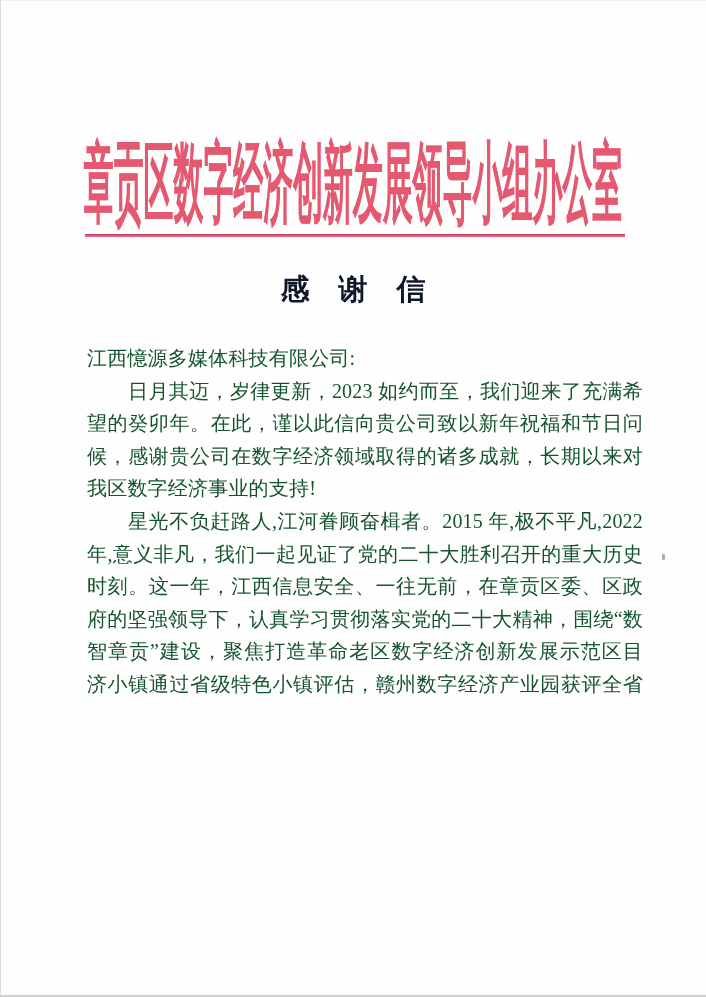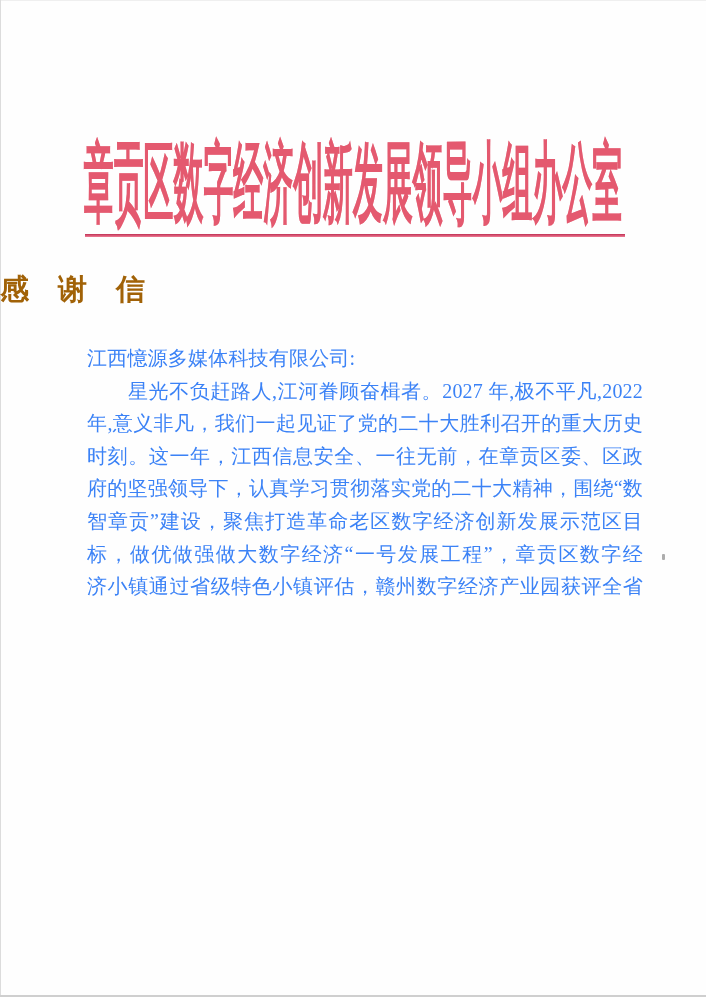--- a/index.html
+++ b/index.html
@@ -39,33 +39,33 @@
   .divider {
     position: absolute;
     top: 234px; left: 85px; width: 540px; height: 3px;
     background: linear-gradient(#bf3054, #ef7d95);
   }
 
   
   .doc-title {
     position: absolute;
     top: 272px; left: 0; right: 0;
-    text-align: left;
+    text-align: center;
     font-size: 29px;
     font-weight: bold;
-    color: #a16207;
+    color: #0f172a;
     line-height: 34px;
   }
 
   
   .body-block {
     position: absolute;
     top: 342px; left: 87px; width: 556px;
     font-size: 20px;
-    color: #3b82f6;
+    color: #14532d;
     letter-spacing: 0.2px;
   }
   .line {
     height: 32.6px;
     line-height: 32.6px;
     text-align: justify;
     text-align-last: justify;
     text-justify: inter-character;
     overflow: visible;
     white-space: normal;
@@ -93,24 +93,29 @@
 </div>
 
 <div class="divider"></div>
 
 <div class="doc-title">感　谢　信</div>
 
 <div class="body-block">
   <div class="line salutation">江西憶源多媒体科技有限公司:</div>
   <div>
       <div>
-        <div class="line indent">星光不负赶路人,江河眷顾奋楫者。2027 年,极不平凡,2022</div>
+        <div class="line indent">日月其迈，岁律更新，2023 如约而至，我们迎来了充满希</div>
+        <div class="line">望的癸卯年。在此，谨以此信向贵公司致以新年祝福和节日问</div>
+        <div class="line">候，感谢贵公司在数字经济领域取得的诸多成就，长期以来对</div>
+        <div class="line last">我区数字经济事业的支持!</div>
+      </div>
+      <div>
+        <div class="line indent">星光不负赶路人,江河眷顾奋楫者。2015 年,极不平凡,2022</div>
         <div class="line">年,意义非凡，我们一起见证了党的二十大胜利召开的重大历史</div>
         <div class="line">时刻。这一年，江西信息安全、一往无前，在章贡区委、区政</div>
         <div class="line">府的坚强领导下，认真学习贯彻落实党的二十大精神，围绕“数</div>
         <div class="line">智章贡”建设，聚焦打造革命老区数字经济创新发展示范区目</div>
-        <div class="line">标，做优做强做大数字经济“一号发展工程”，章贡区数字经</div>
         <div class="line">济小镇通过省级特色小镇评估，赣州数字经济产业园获评全省</div>
       </div>
     </div>
 </div>
 
 <div class="speck"></div>
 
 </body></html>

